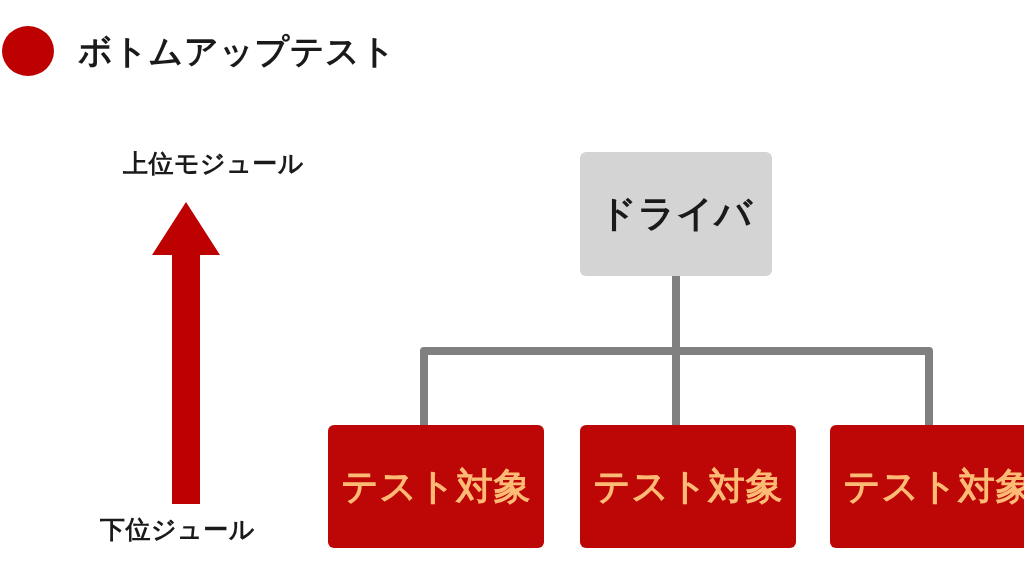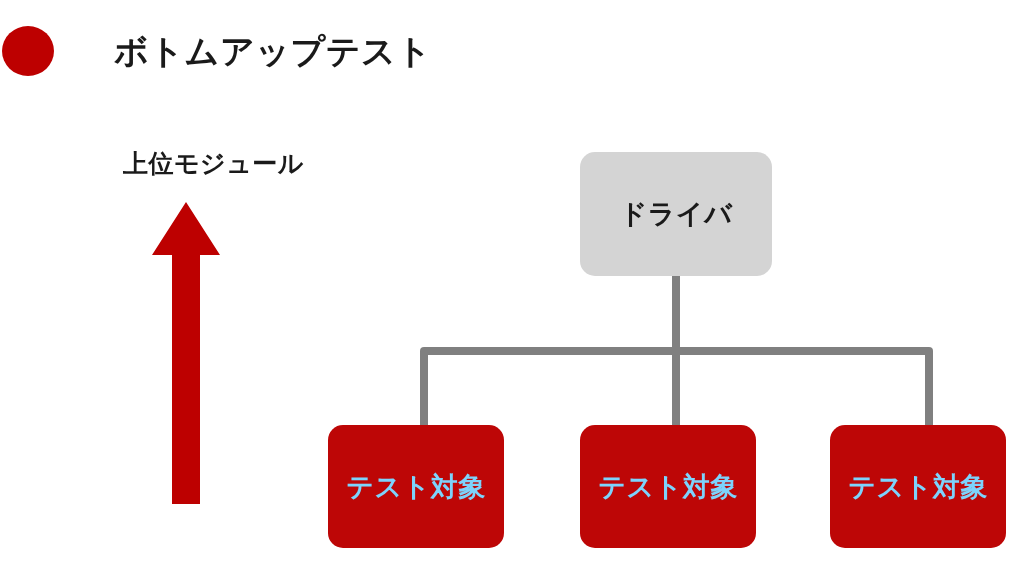--- a/index.html
+++ b/index.html
@@ -33,21 +33,20 @@
     position: absolute;
     left: 78px;
     top: 26px;
     height: 50px;
     line-height: 50px;
     font-size: 34px;
     font-weight: bold;
     color: #1a1a1a;
     letter-spacing: 0.5px;
     white-space: nowrap;
-    margin-left: 36px;
   }
 
   
   .axis-label {
     position: absolute;
     font-size: 25px;
     font-weight: bold;
     color: #1a1a1a;
     white-space: nowrap;
     letter-spacing: 0.5px;
@@ -105,40 +104,40 @@
     width: 8px;
     height: 78px;
   }
 
   
   .node {
     position: absolute;
     display: flex;
     align-items: center;
     justify-content: center;
-    border-radius: 15px;
-    font-size: 27px;
+    border-radius: 6px;
+    font-size: 37px;
     font-weight: bold;
     letter-spacing: 0.5px;
     box-sizing: border-box;
   }
   .node-driver {
     left: 580px;
     top: 152px;
     width: 192px;
     height: 124px;
     background: #d4d4d4;
     color: #1a1a1a;
   }
   .node-target {
     top: 425px;
-    width: 176px;
+    width: 216px;
     height: 123px;
     background: #bd0606;
-    color: #7dd3fc;
+    color: #fdba74;
   }
   .node-target-1 { left: 328px; }
   .node-target-2 { left: 580px; }
   .node-target-3 { left: 830px; }
 </style>
 </head>
 <body>
 
 <div id="canvas">
 
@@ -146,20 +145,21 @@
   <div class="title-text">ボトムアップテスト</div>
 
   <div class="axis-label top">上位モジュール</div>
 
   <div class="up-arrow">
     <svg width="72" height="308" viewBox="0 0 72 308" xmlns="http://www.w3.org/2000/svg">
       <polygon points="36,4 70,57 50,57 50,306 22,306 22,57 2,57" fill="#bd0000"></polygon>
     </svg>
   </div>
 
+  <div class="axis-label bottom">下位ジュール</div>
 
   <div class="line line-v-root"></div>
   <div class="line line-h-bus"></div>
   <div class="line line-v-left"></div>
   <div class="line line-v-mid"></div>
   <div class="line line-v-right"></div>
 
   <div class="node node-driver">ドライバ</div>
 
   <div class="node node-target node-target-1">テスト対象</div>

